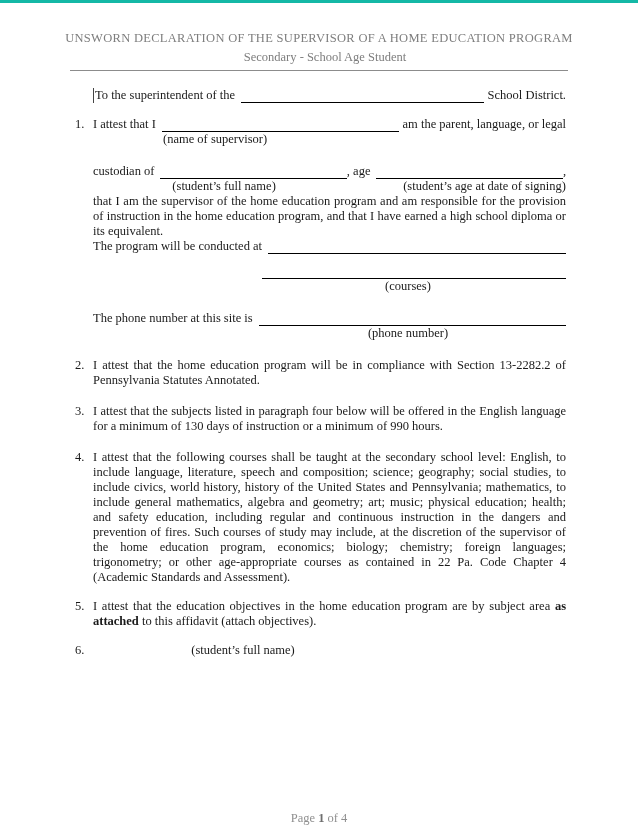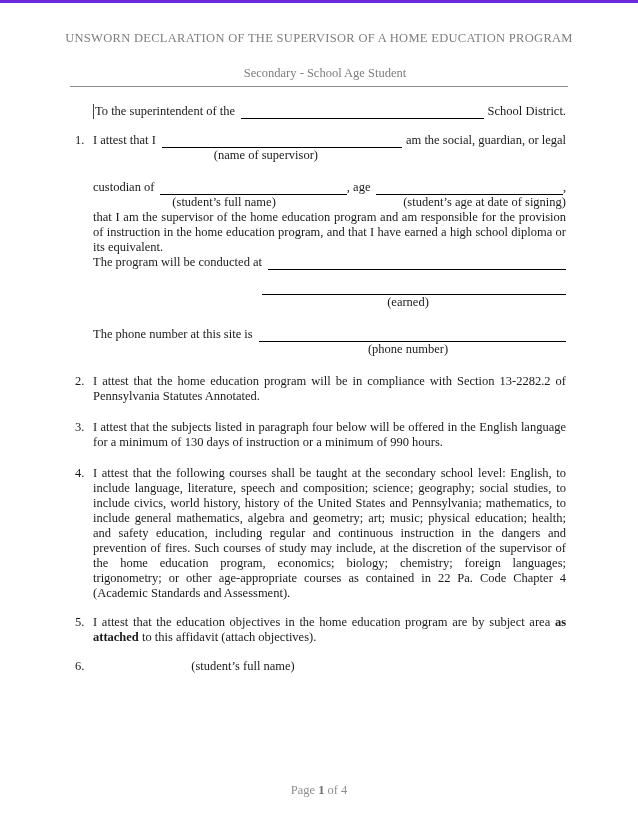--- a/index.html
+++ b/index.html
@@ -1,37 +1,37 @@
 <!DOCTYPE html>
 <html><head>
 <meta charset="utf-8">
 <style>
   html,body{margin:0;padding:0;background:#ffffff;}
   .page{
     position:relative;
     width:638px;height:830px;
     background:#ffffff;
-    border-top:3px solid #6d28d9;
+    border-top:3px solid #14b8a6;
     box-sizing:border-box;
     color:#1a1a1a;
     font-family:"Liberation Serif", serif;
     font-size:12.5px;
     line-height:15px;
     overflow:hidden;
   }
   
   .hdr-title{
     margin-top:28px;
     text-align:center;
     color:#7d7d7d;
     letter-spacing:.3px;
     font-size:12.5px;
   }
   .hdr-sub{
-    margin-top:20px;
+    margin-top:4px;
     text-align:center;
     color:#7d7d7d;
     padding-left:12px;
   }
   .hdr-rule{
     margin:5px 70px 0 70px;
     border-bottom:1.5px solid #8c8c8c;
     height:0;
   }
   
@@ -51,21 +51,21 @@
   
   .item{display:flex;margin-left:75px;margin-right:72px;}
   .item .num{flex:0 0 18px;}
   .item .body{flex:1 1 auto;min-width:0;}
   .just{text-align:justify;}
   .bold{font-weight:bold;}
   
   .mt14{margin-top:14px;} .mt15{} .mt16{margin-top:16px;}
   .mt17{margin-top:17px;} .mt21{margin-top:17px;} .mt10{margin-top:10px;}
   .labels-row{display:flex;}
-  .lab-sup{margin-left:70px;width:155px;text-align:right;}
+  .lab-sup{margin-left:70px;width:155px;text-align:left;}
   .lab-sname{margin-left:62px;width:160px;text-align:center;}
   .lab-sage{margin-left:110px;width:168px;text-align:center;}
   .lab-district{margin-left:130px;width:275px;text-align:center;}
   .lab-addr{margin-left:235px;width:160px;text-align:center;}
   .lab-iname{margin-left:75px;width:150px;text-align:center;}
   .addr-blank2{
     margin-left:169px;
     border-bottom:1px solid #000;
     height:14px;
   }
@@ -75,21 +75,21 @@
     display:inline-block;
     width:1px;height:15px;
     background:#444;
     margin-right:1px;
     align-self:flex-start;
   }
   
   .footer{
     position:absolute;
     left:0;right:0;
-    top:780px;
+    top:808px;
     text-align:center;
     color:#8f8f8f;
   }
   .footer .pgnum{font-weight:bold;color:#6e6e6e;}
 </style>
 </head>
 <body>
 
 <div class="page">
 
@@ -105,21 +105,21 @@
       <span class="post">School District.</span>
     </div>
   </div>
 
   <div class="item mt14">
     <span class="num">1.</span>
     <div class="body">
       <div class="fill-line">
         <span class="pre">I attest that I</span>
         <span class="blank"></span>
-        <span class="post">am the social, guardian, or legal</span>
+        <span class="post">am the parent, language, or legal</span>
       </div>
       <div class="u-label lab-sup">(name of supervisor)</div>
 
       <div class="fill-line mt17">
         <span class="pre">custodian of</span>
         <span class="blank nogap-r"></span>
         <span class="pre">, age</span>
         <span class="blank nogap-r"></span>
         <span class="post">,</span>
       </div>
@@ -128,21 +128,21 @@
         <span class="u-label lab-sage">(student’s age at date of signing)</span>
       </div>
 
       <div class="just mt15">that I am the supervisor of the home education program and am responsible for the provision of instruction in the home education program, and that I have earned a high school diploma or its equivalent.</div>
 
       <div class="fill-line mt15">
         <span class="pre">The program will be conducted at</span>
         <span class="blank nogap-r"></span>
       </div>
       <div class="addr-blank2 mt10"></div>
-      <div class="u-label lab-addr">(earned)</div>
+      <div class="u-label lab-addr">(courses)</div>
 
       <div class="fill-line mt17">
         <span class="pre">The phone number at this site is</span>
         <span class="blank nogap-r"></span>
       </div>
       <div class="u-label lab-addr">(phone number)</div>
     </div>
   </div>
 
   <div class="item mt17">

